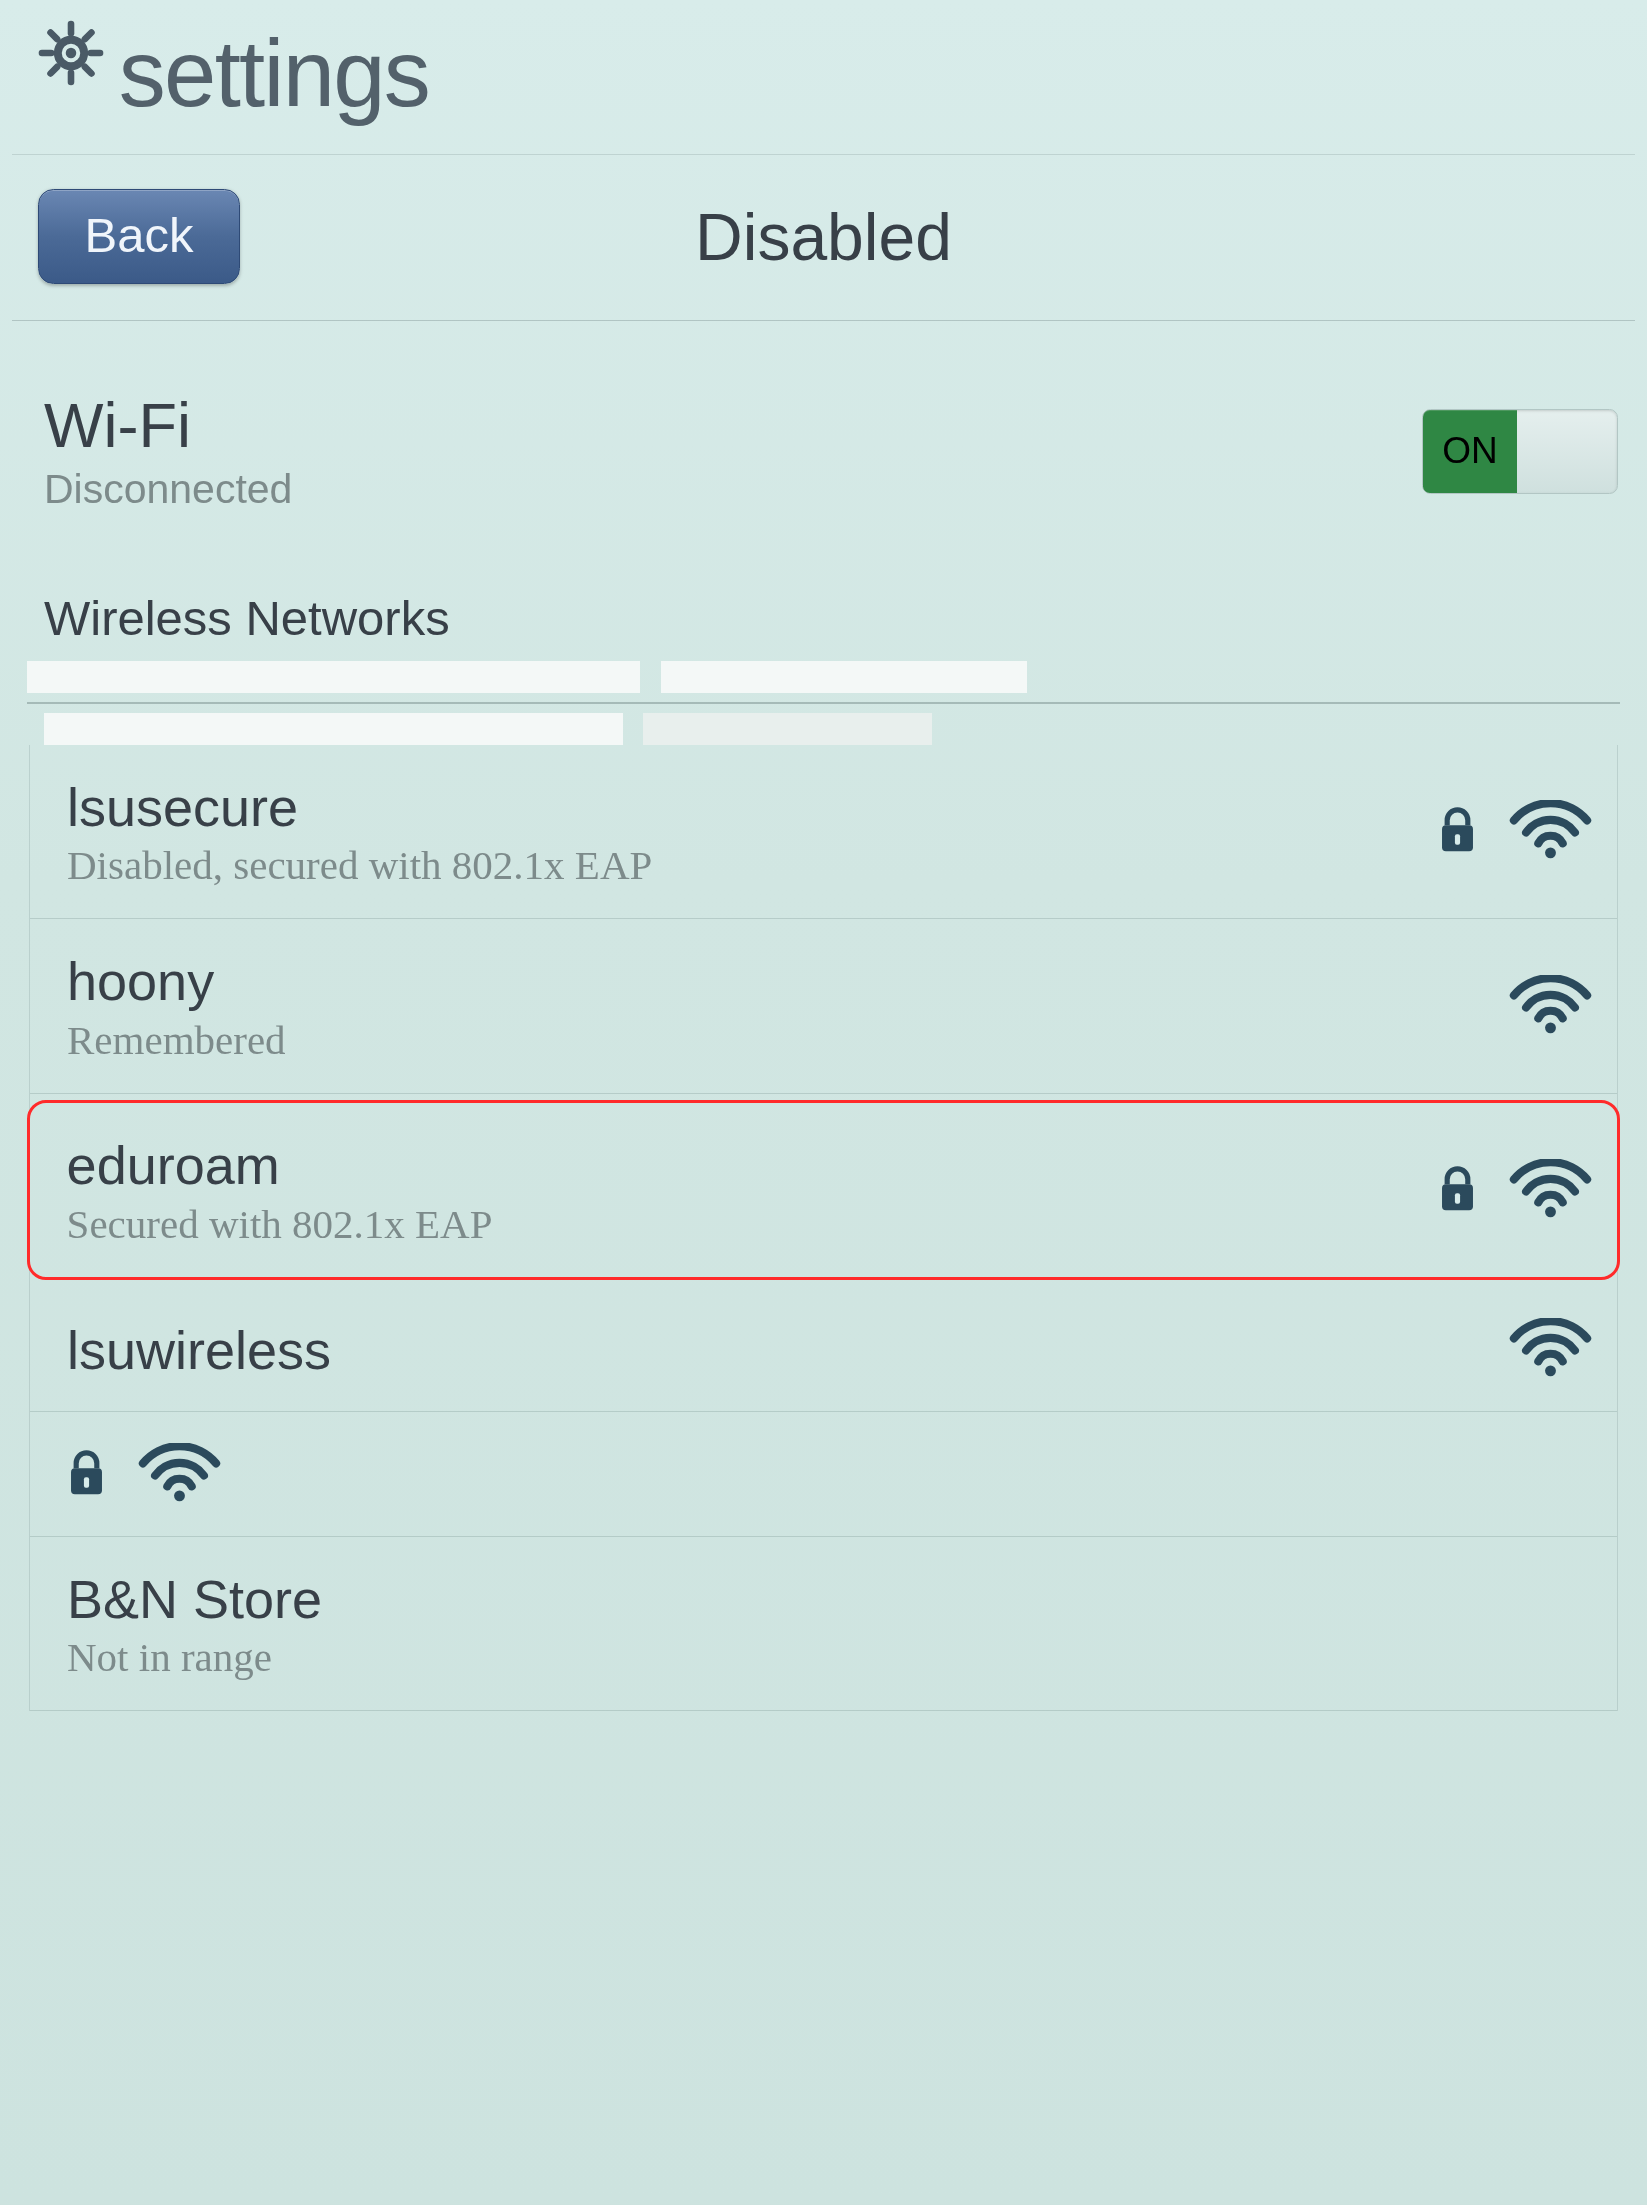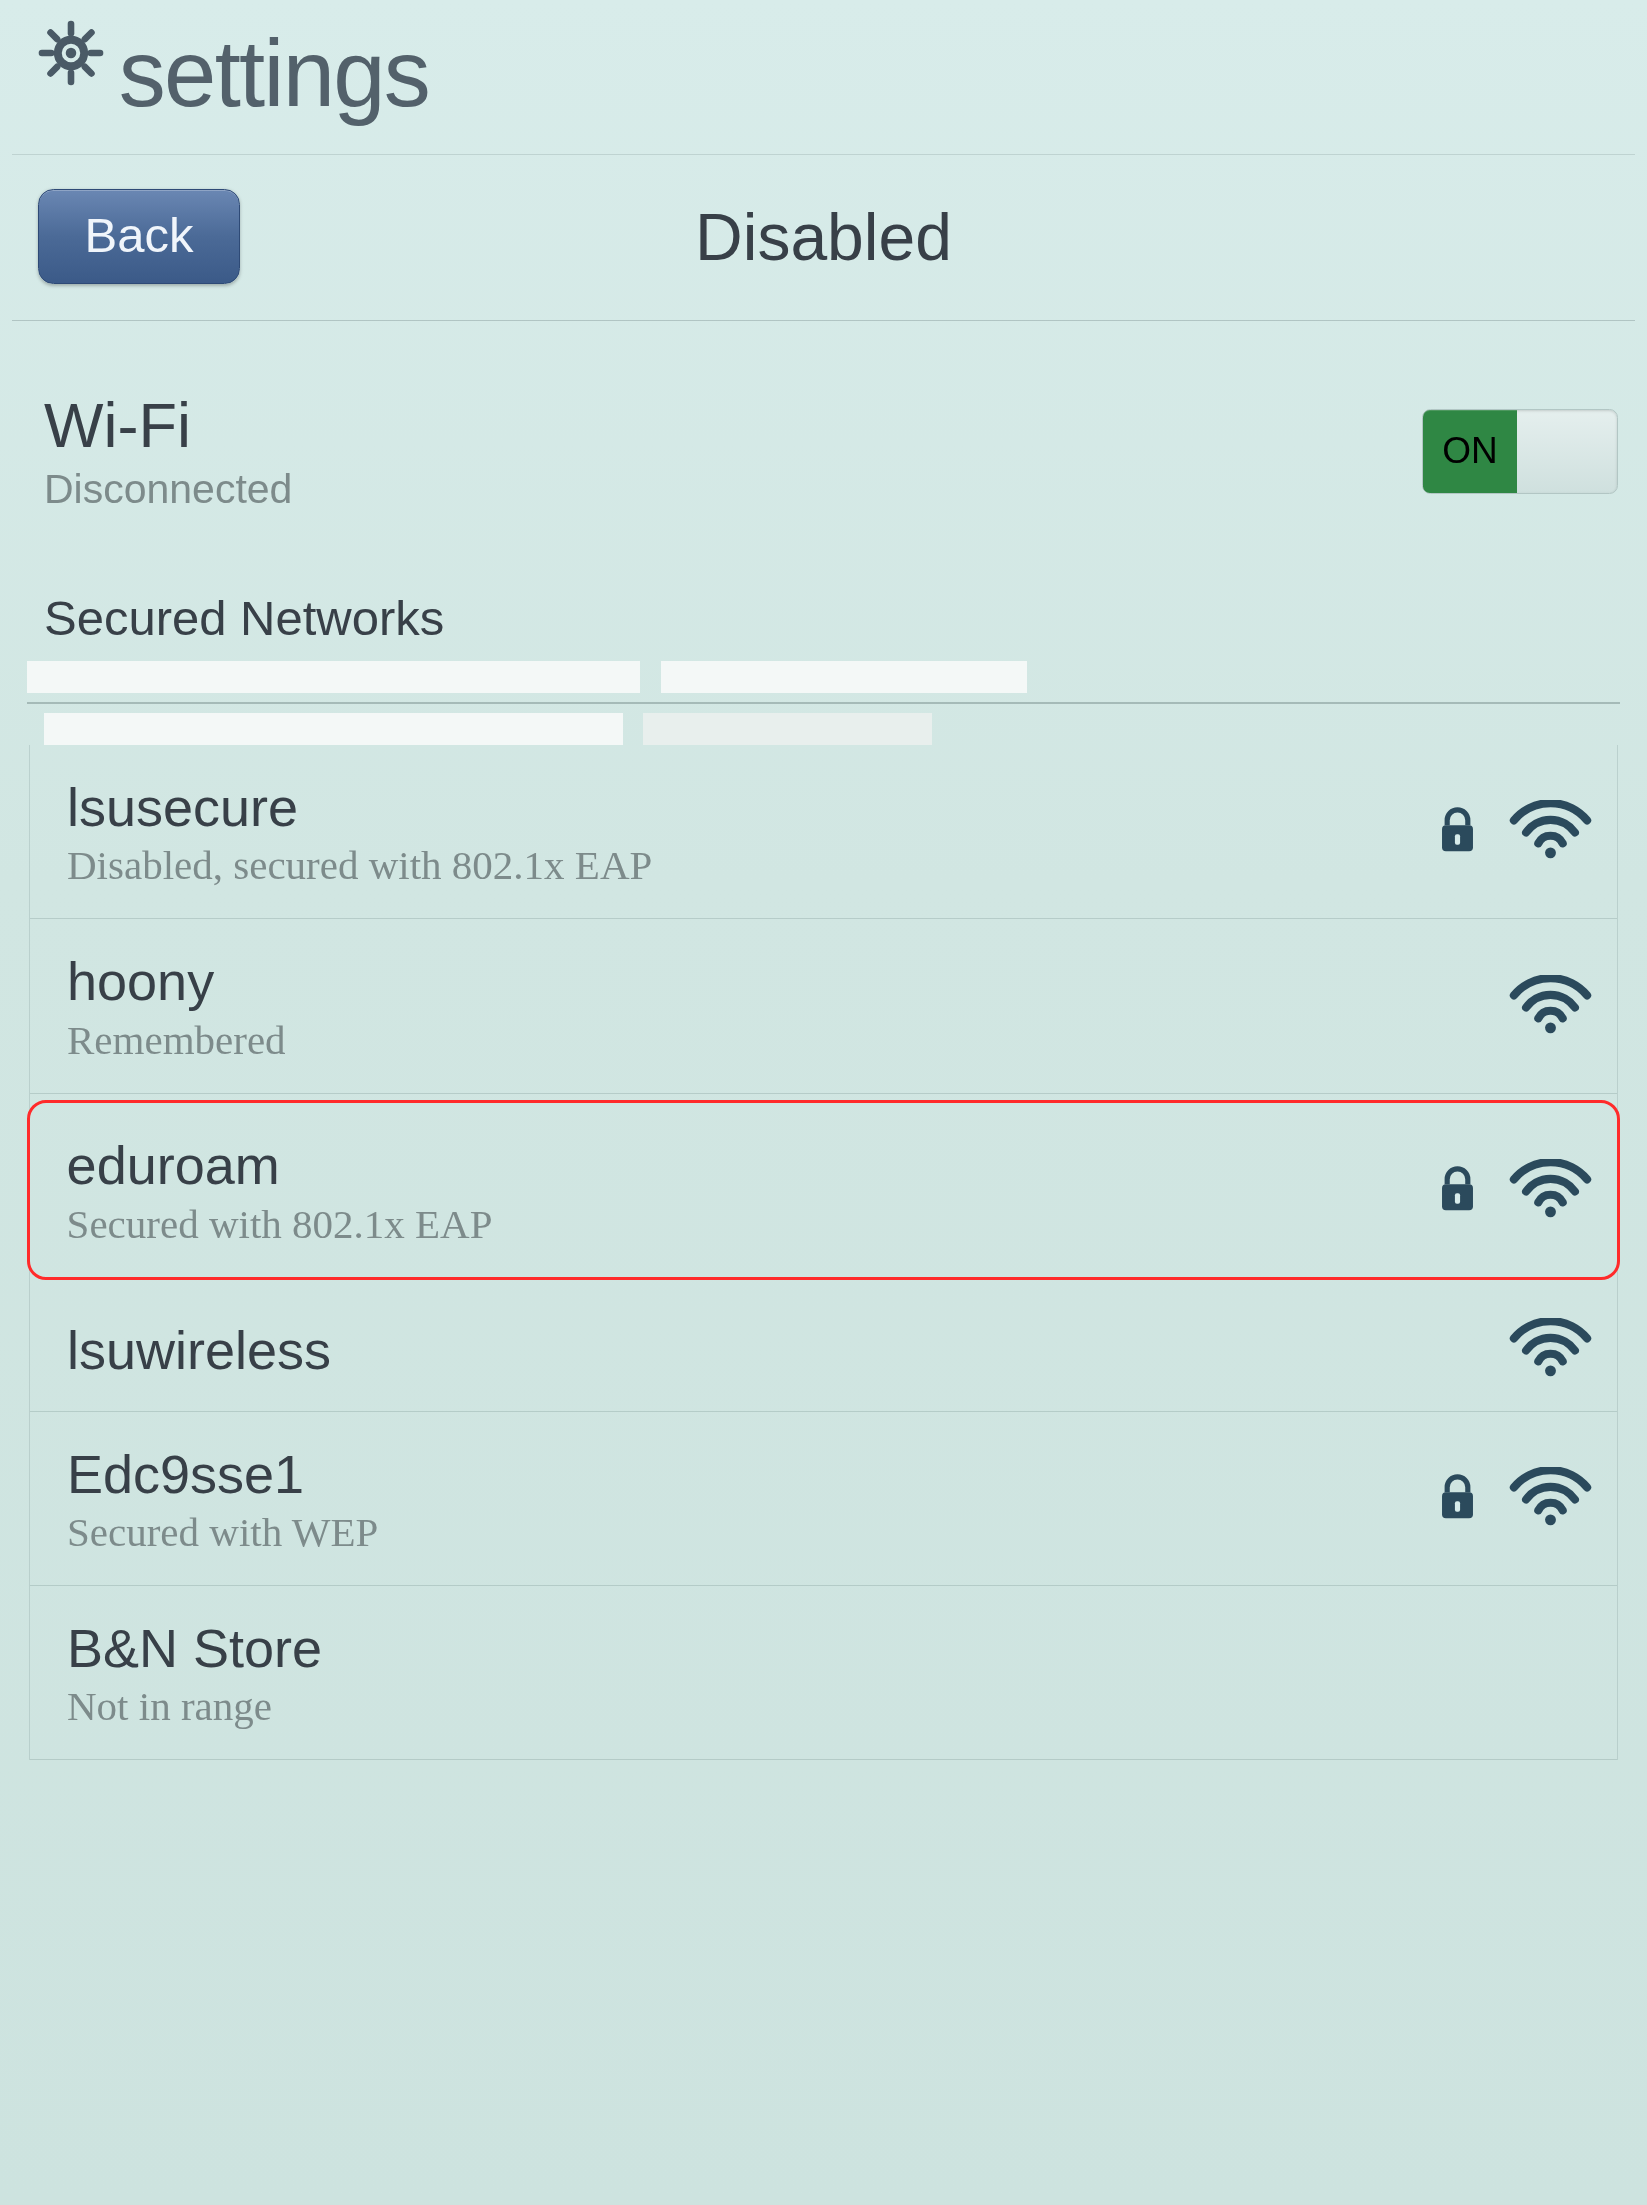--- a/index.html
+++ b/index.html
@@ -225,21 +225,21 @@
   <div class="wifi-labels">
     <div class="wifi-title">Wi-Fi</div>
     <div class="wifi-sub">Disconnected</div>
   </div>
   <div class="toggle">
     <div class="toggle-on">ON</div>
     <div class="toggle-knob"></div>
   </div>
 </div>
 
-<div class="section-header">Secured Networks</div>
+<div class="section-header">Wireless Networks</div>
 
 <div class="redact-row">
   <div class="redact a"></div>
     <div class="redact b"></div>
 </div>
 <div class="divider-strong"></div>
 <div class="redact-row2">
   <div class="redact c"></div>
     <div class="redact d"></div>
 </div>
@@ -288,24 +288,20 @@
       <div class="net-text">
         <div class="net-name">lsuwireless</div>
       </div>
       <div class="net-icons">
         <span class="wifi"><svg class="icon-wifi" viewBox="0 0 120 90">
             <use href="#wifi-icon"></use>
           </svg></span>
       </div>
     </div>
     <div class="net-row">
-      <div class="net-text">
-        <div class="net-name">Edc9sse1</div>
-        <div class="net-sub">Secured with WEP</div>
-      </div>
       <div class="net-icons">
         <span class="lock"><svg class="icon-lock" viewBox="0 0 60 76">
             <use href="#lock-icon"></use>
           </svg></span>
         <span class="wifi"><svg class="icon-wifi" viewBox="0 0 120 90">
             <use href="#wifi-icon"></use>
           </svg></span>
       </div>
     </div>
     <div class="net-row">

